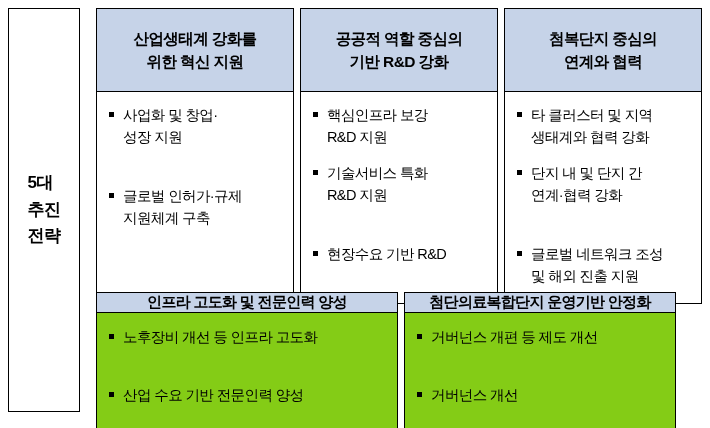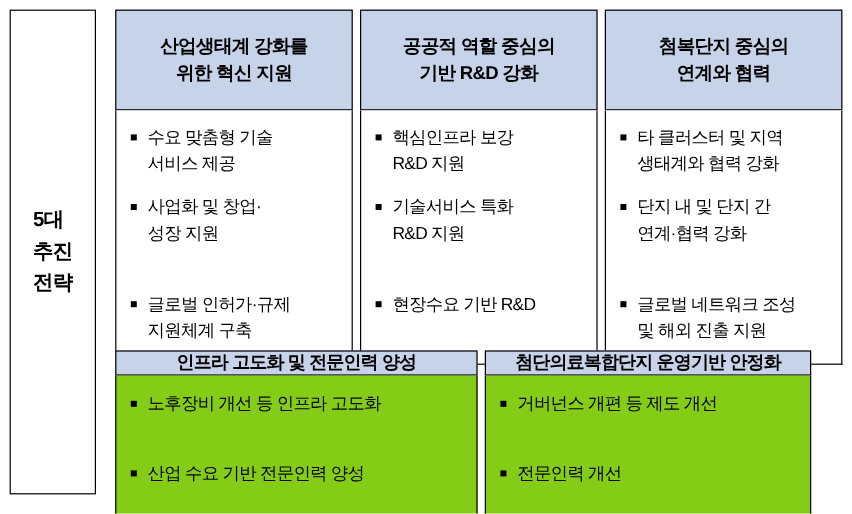--- a/index.html
+++ b/index.html
@@ -179,21 +179,20 @@
 
     <div class="col">
       <div class="col-head">
         <div>
           <div>산업생태계 강화를</div>
           <div>위한 혁신 지원</div>
         </div>
       </div>
       <div class="col-body">
         <ul class="bullets">
-          <li>수요 맞춤형 기술<br>서비스 제공</li>
           <li>사업화 및 창업·<br>성장 지원</li>
           <li>글로벌 인허가·규제<br>지원체계 구축</li>
         </ul>
       </div>
     </div>
 
     <div class="col">
       <div class="col-head">
         <div>
           <div>공공적 역할 중심의</div>
@@ -237,20 +236,20 @@
           <li>산업 수요 기반 전문인력 양성</li>
         </ul>
       </div>
     </div>
 
     <div class="bcol right">
       <div class="bcol-head">첨단의료복합단지 운영기반 안정화</div>
       <div class="bcol-body">
         <ul class="bullets">
           <li>거버넌스 개편 등 제도 개선</li>
-          <li>전문인력 개선</li>
+          <li>거버넌스 개선</li>
         </ul>
       </div>
     </div>
 
   </div>
 
 </div>
 
 </body></html>

